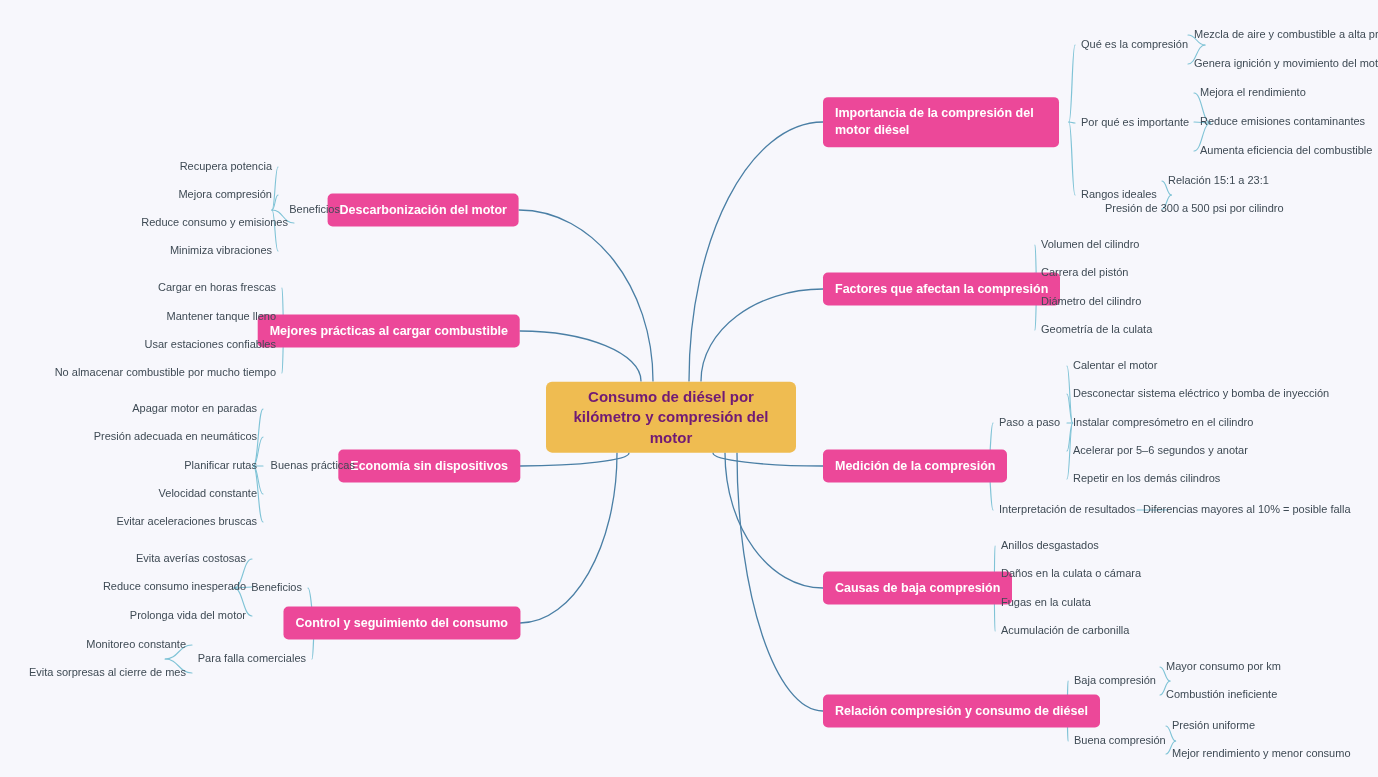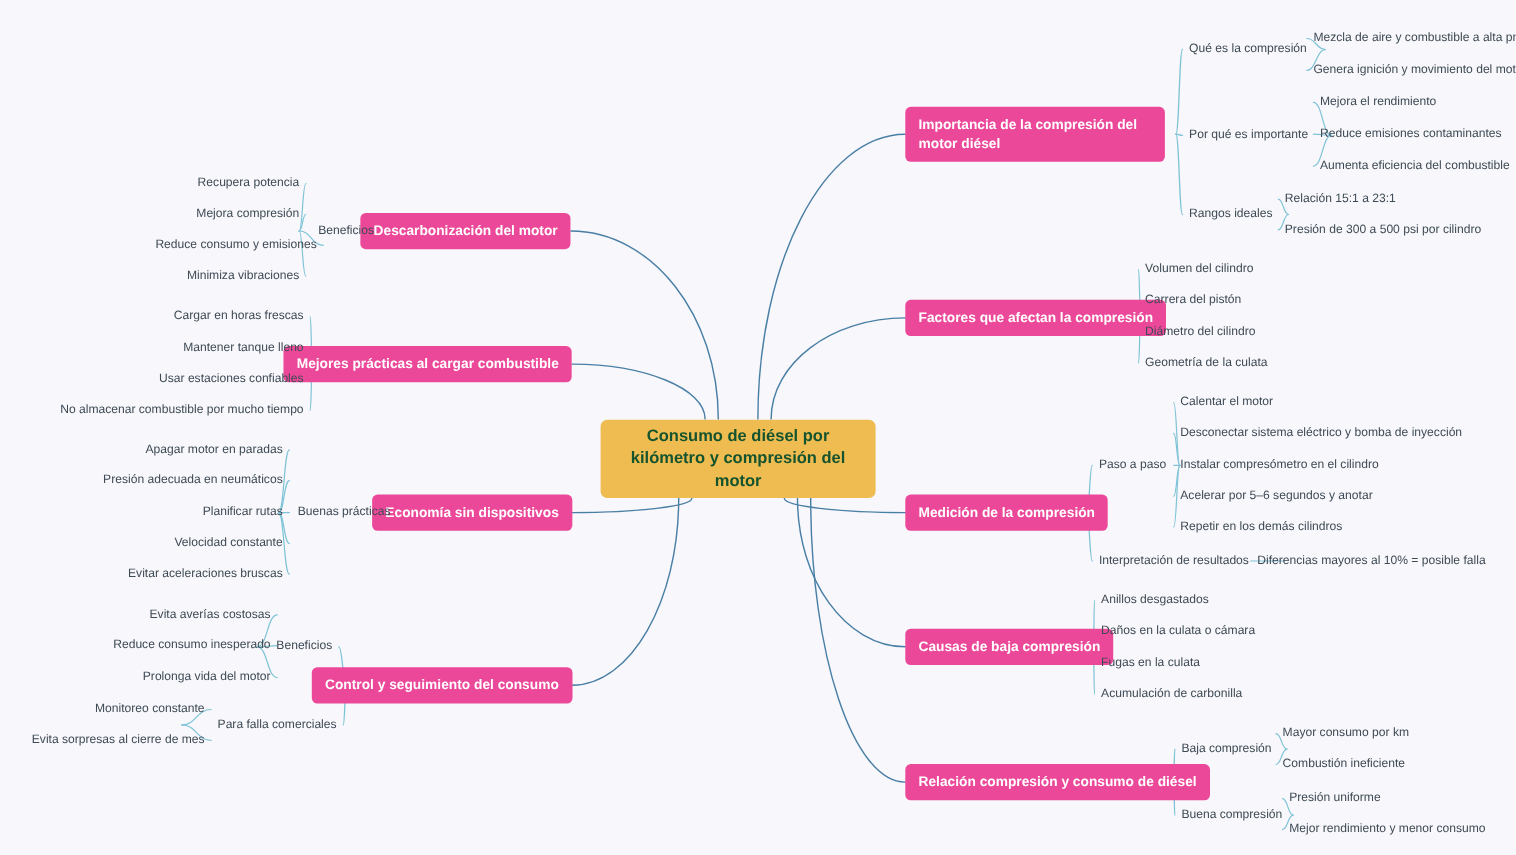--- a/index.html
+++ b/index.html
@@ -23,21 +23,21 @@
     pointer-events: none;
   }
   .node {
     position: absolute;
     box-sizing: border-box;
     transform: translate(0, -50%);
   }
   .root-node {
     background: #efbc51;
     border-radius: 6px;
-    color: #14532d;
+    color: #701a75;
     font-size: 15px;
     font-weight: bold;
     text-align: center;
     line-height: 1.35;
     padding: 5px 14px;
     width: 250px;
     display: flex;
     align-items: center;
     justify-content: center;
   }
@@ -144,21 +144,21 @@
       <div class="node branch-node anchor-right wrap" style="left: 823px; top: 122px;">Importancia de la compresión del motor diésel</div>
       <div class="node sub-node anchor-right" style="left: 1081px; top: 45px;">Qué es la compresión</div>
       <div class="node leaf-node anchor-right" style="left: 1194px; top: 35px;">Mezcla de aire y combustible a alta presión</div>
       <div class="node leaf-node anchor-right" style="left: 1194px; top: 64px;">Genera ignición y movimiento del motor</div>
       <div class="node sub-node anchor-right" style="left: 1081px; top: 123px;">Por qué es importante</div>
       <div class="node leaf-node anchor-right" style="left: 1200px; top: 93px;">Mejora el rendimiento</div>
       <div class="node leaf-node anchor-right" style="left: 1200px; top: 122px;">Reduce emisiones contaminantes</div>
       <div class="node leaf-node anchor-right" style="left: 1200px; top: 151px;">Aumenta eficiencia del combustible</div>
       <div class="node sub-node anchor-right" style="left: 1081px; top: 195px;">Rangos ideales</div>
       <div class="node leaf-node anchor-right" style="left: 1168px; top: 181px;">Relación 15:1 a 23:1</div>
-      <div class="node leaf-node anchor-right" style="left: 1168px; top: 209px;">Presión de 300 a 500 psi por cilindro</div>
+      <div class="node leaf-node anchor-right" style="left: 1105px; top: 209px;">Presión de 300 a 500 psi por cilindro</div>
       <div class="node branch-node anchor-right" style="left: 823px; top: 289px;">Factores que afectan la compresión</div>
       <div class="node leaf-node anchor-right" style="left: 1041px; top: 245px;">Volumen del cilindro</div>
       <div class="node leaf-node anchor-right" style="left: 1041px; top: 273px;">Carrera del pistón</div>
       <div class="node leaf-node anchor-right" style="left: 1041px; top: 302px;">Diámetro del cilindro</div>
       <div class="node leaf-node anchor-right" style="left: 1041px; top: 330px;">Geometría de la culata</div>
       <div class="node branch-node anchor-right" style="left: 823px; top: 466px;">Medición de la compresión</div>
       <div class="node sub-node anchor-right" style="left: 999px; top: 423px;">Paso a paso</div>
       <div class="node leaf-node anchor-right" style="left: 1073px; top: 366px;">Calentar el motor</div>
       <div class="node leaf-node anchor-right" style="left: 1073px; top: 394px;">Desconectar sistema eléctrico y bomba de inyección</div>
       <div class="node leaf-node anchor-right" style="left: 1073px; top: 423px; text-align: right;">Instalar compresómetro en el cilindro</div>

